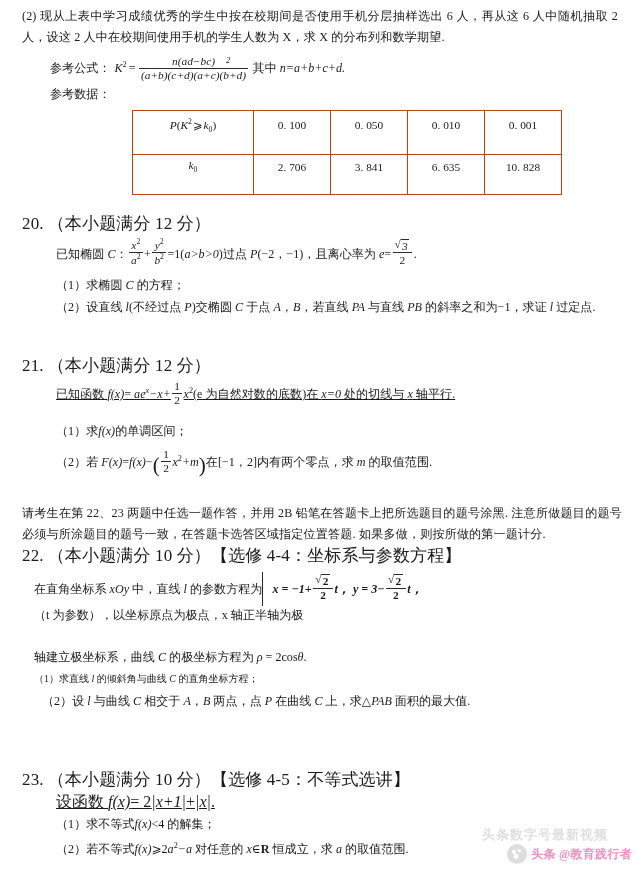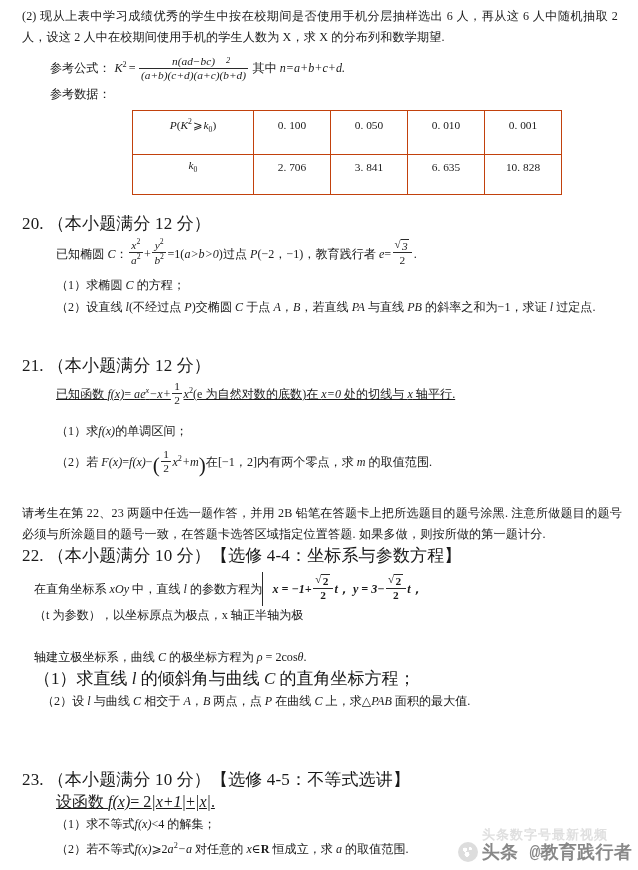--- a/index.html
+++ b/index.html
@@ -141,24 +141,24 @@
     height: 20px;
     border-radius: 50%;
     background:
       radial-gradient(circle at 35% 38%, #ffffff 0 2.0px, transparent 2.2px),
       radial-gradient(circle at 62% 33%, #ffffff 0 1.4px, transparent 1.6px),
       radial-gradient(circle at 45% 62%, #ffffff 0 2.4px, transparent 2.6px),
       #c9c9c9;
     filter: blur(0.2px);
   }
   .watermark .wm-text {
-    font-family: Liberation Mono, monospace;
-    font-size: 18px;
+    font-family: Liberation Serif, serif;
+    font-size: 12px;
     font-weight: bold;
-    color: #404040;
+    color: #ec4899;
     letter-spacing: 0.3px;
     text-shadow: 0.6px 0.6px 0 rgba(255,255,255,0.85);
     white-space: nowrap;
   }
   .wm-ghost {
     position: absolute;
     right: 30px;
     bottom: 26px;
     font-family: "DejaVu Sans", sans-serif;
     font-size: 13px;
@@ -218,21 +218,21 @@
     <span>20.</span><span style="display:inline-block;width:4px"></span><span>（本小题满分 12 分）</span>
   </div>
 
   <div class="blk" style="left:56px; top:238px; width:560px; font-size:12.1px; line-height:22px;">
     <span>已知椭圆</span><span style="display:inline-block;width:3px"></span><span class="mi">C</span><span>：</span><span class="frac">
       <span class="num mi">x<span class="supn">2</span></span>
       <span class="den mi">a<span class="supn">2</span></span>
     </span><span class="mn">+</span><span class="frac">
       <span class="num mi">y<span class="supn">2</span></span>
       <span class="den mi">b<span class="supn">2</span></span>
-    </span><span class="mn">=1(</span><span class="mi">a&gt;b&gt;0</span><span>)</span><span>过点</span><span style="display:inline-block;width:3px"></span><span class="mi">P</span><span>(−2，−1)</span><span>，</span><span>教育践行者</span><span style="display:inline-block;width:3px"></span><span class="mi">e</span><span class="mn">=</span><span class="frac">
+    </span><span class="mn">=1(</span><span class="mi">a&gt;b&gt;0</span><span>)</span><span>过点</span><span style="display:inline-block;width:3px"></span><span class="mi">P</span><span>(−2，−1)</span><span>，</span><span>且离心率为</span><span style="display:inline-block;width:3px"></span><span class="mi">e</span><span class="mn">=</span><span class="frac">
       <span class="num"><span class="sqrt"><span class="radicand mi">3</span></span></span>
       <span class="den mn">2</span>
     </span><span>.</span>
   </div>
 
   <div class="blk" style="left:56px; top:274px; font-size:12.1px; line-height:22px;">
     <span>（1）求椭圆 </span><span class="mi">C</span><span> 的方程；</span>
   </div>
 
   <div class="blk" style="left:56px; top:296px; width:570px; font-size:12.1px; line-height:22px;">
@@ -290,21 +290,21 @@
       </span>
     </span><span style="display:inline-block; vertical-align:middle; padding-top:1px;">
       <span>（t 为参数）</span><span>，以坐标原点为极点，x 轴正半轴为极</span>
     </span>
   </div>
 
   <div class="blk" style="left:34px; top:646px; width:600px; font-size:12.1px; line-height:22px;">
     <span>轴建立极坐标系，曲线 </span><span class="mi">C</span><span> 的极坐标方程为 </span><span class="mi">ρ</span><span class="mn"> = 2cos</span><span class="mi">θ</span><span>.</span>
   </div>
 
-  <div class="blk" style="left:34px; top:668px; font-size:17px; line-height:22px;">
+  <div class="blk" style="left:34px; top:668px; font-size:10px; line-height:22px;">
     <span>（1）求直线 </span><span class="mi">l</span><span> 的倾斜角与曲线 </span><span class="mi">C</span><span> 的直角坐标方程；</span>
   </div>
 
   <div class="blk" style="left:42px; top:690px; width:580px; font-size:12.1px; line-height:22px;">
     <span>（2）设 </span><span class="mi">l</span><span> 与曲线 </span><span class="mi">C</span><span> 相交于 </span><span class="mi">A</span><span>，</span><span class="mi">B</span><span> 两点，点 </span><span class="mi">P</span><span> 在曲线 </span><span class="mi">C</span><span> 上，求△</span><span class="mi">PAB</span><span> 面积的最大值.</span>
   </div>
 
   <div class="blk qnum-line" style="left:22px; top:770px;">
     <span>23.</span><span style="display:inline-block;width:4px"></span><span>（本小题满分 10 分）</span><span>【选修 4-5：不等式选讲】</span>
   </div>

